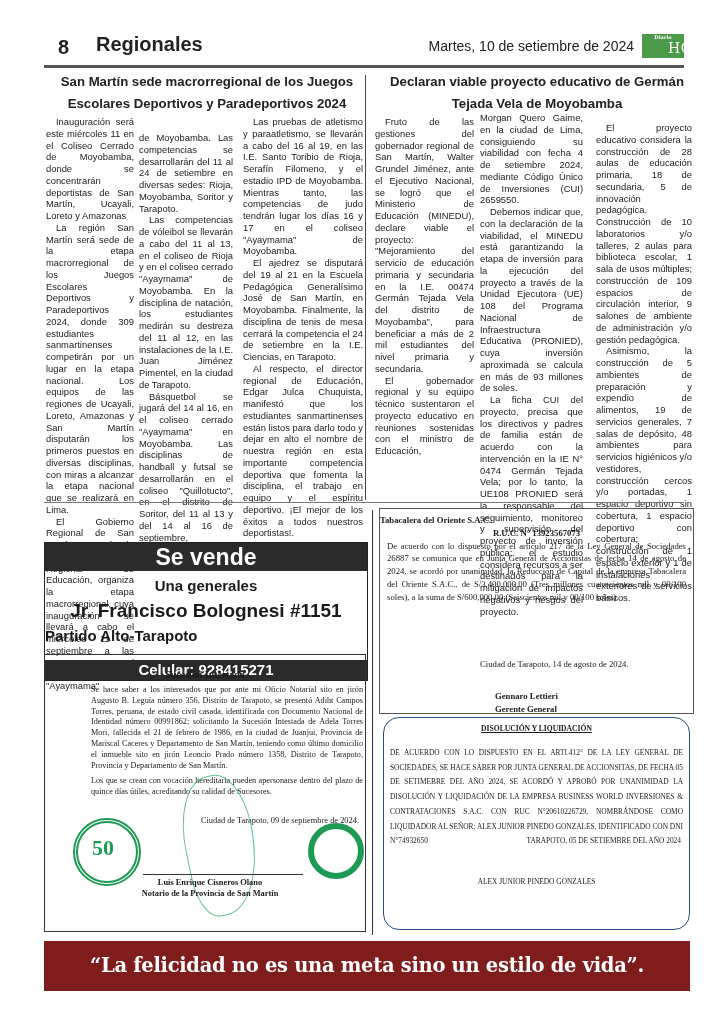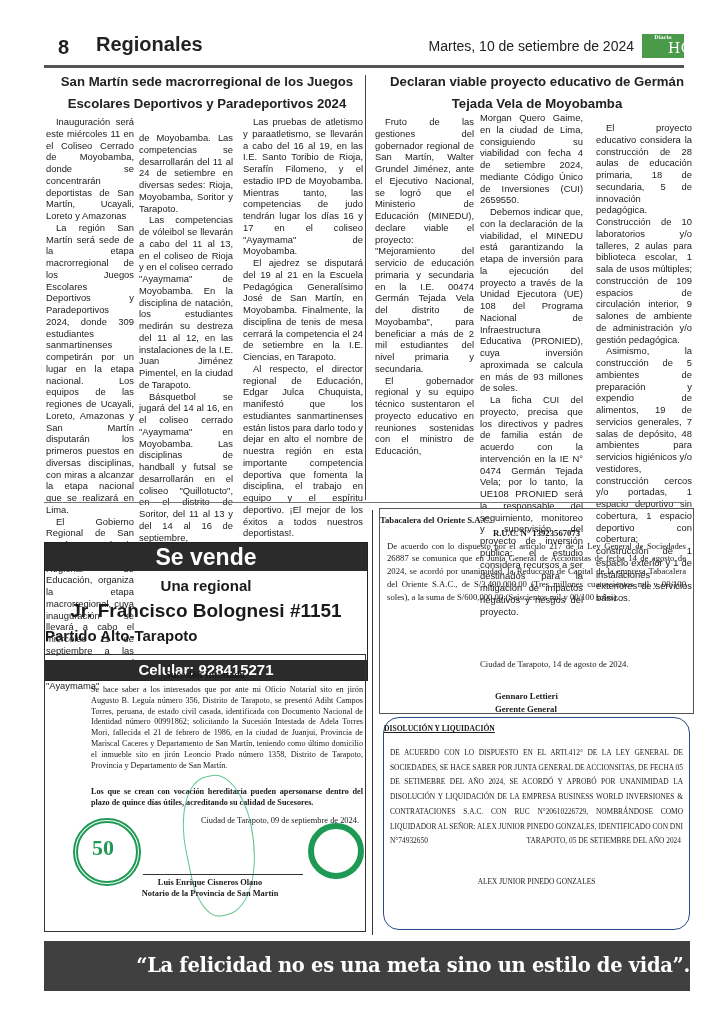--- a/index.html
+++ b/index.html
@@ -36,50 +36,50 @@
   .sale-top { height: 28px; background: #2b2b2b; color: #fff; text-align: center; font-size: 23px; font-weight: bold; line-height: 28px; }
   .sale-line1 { text-align: center; font-size: 15px; font-weight: bold; margin-top: 6px; line-height: 18px; }
   .sale-line2 { text-align: center; font-size: 19px; font-weight: bold; margin-top: 4px; line-height: 24px; }
   .sale-line3 { font-size: 15px; font-weight: bold; margin-top: 4px; line-height: 18px; }
   .sale-bottom { position: absolute; left: 0; bottom: 0; width: 100%; height: 20px; background: #2b2b2b; color: #fff; text-align: center; font-size: 15px; font-weight: bold; line-height: 20px; }
 
   
   .notary { position: absolute; left: 44px; top: 654px; width: 322px; height: 278px; border: 1px solid #333; font-family: "Liberation Serif", serif; }
   .notary-title { position: absolute; left: 0; top: 14px; width: 100%; text-align: center; font-size: 10px; font-weight: bold; }
   .notary-body { position: absolute; left: 46px; top: 30px; width: 272px; font-size: 8.2px; line-height: 10.8px; text-align: justify; }
-  .notary-body p + p { margin-top: 16px; text-indent: 0; font-weight: bold; }
+  .notary-body p + p { margin-top: 5px; text-indent: 0; }
   .notary-date { position: absolute; right: 6px; top: 161px; font-size: 8.4px; }
   .seal { position: absolute; border-radius: 50%; border: 3px solid #1f9a55; }
   .seal-left { left: 28px; top: 163px; width: 68px; height: 68px; border-style: double; border-width: 5px; text-align: center; }
   .seal-left span { position: absolute; left: 14px; top: 12px; font-size: 22px; font-weight: bold; color: #1f9a55; }
   .seal-right { left: 263px; top: 168px; width: 56px; height: 56px; border-width: 6px; }
   .sign-line { position: absolute; left: 98px; top: 219px; width: 160px; height: 1px; background: #333; }
   .signature { position: absolute; left: 140px; top: 120px; width: 70px; height: 140px; border: 1.5px solid #2fb067; border-radius: 50% 40% 60% 30%; transform: rotate(-12deg); opacity: 0.75; }
   .notary-name { position: absolute; left: 0; top: 222px; width: 100%; text-align: center; font-size: 8.4px; font-weight: bold; line-height: 11px; padding-left: 10px; }
 
   
   .taba { position: absolute; left: 379px; top: 508px; width: 315px; height: 206px; border: 1px solid #555; font-family: "Liberation Serif", serif; font-size: 8.7px; line-height: 12.8px; }
   .taba-title { text-align: left; font-weight: bold; margin-top: 5px; }
   .taba-ruc { text-align: center; font-weight: bold; }
   .taba-sub { text-align: center; font-weight: bold; margin-top: 13px; }
   .taba-body { padding: 0 7px; text-align: justify; }
   .taba-date { position: absolute; left: 100px; top: 149px; }
   .taba-sign { position: absolute; left: 115px; top: 181px; font-weight: bold; line-height: 13px; }
 
   
   .disol { position: absolute; left: 383px; top: 717px; width: 307px; height: 213px; border: 1.5px solid #2b4a8a; border-radius: 16px; font-family: "Liberation Serif", serif; }
-  .disol-title { position: absolute; left: 0; top: 6px; width: 100%; font-size: 7.6px; font-weight: bold; text-decoration: underline; }
+  .disol-title { position: absolute; left: 0; top: 6px; width: 100%; text-align: center; font-size: 7.6px; font-weight: bold; text-decoration: underline; }
   .disol-body { position: absolute; left: 6px; top: 28px; width: 293px; font-size: 7.4px; line-height: 14.7px; text-align: justify; text-transform: uppercase; }
   .disol-date { position: absolute; right: 8px; top: 118px; font-size: 7.4px; }
   .disol-sign { position: absolute; left: 0; top: 158px; width: 100%; text-align: center; font-size: 7.4px; line-height: 12px; }
 
   .vdiv2 { position: absolute; left: 372px; top: 510px; width: 1px; height: 425px; background: #333; }
 
   
-  .quote { position: absolute; left: 44px; top: 941px; width: 646px; height: 50px; background: #404040; color: #fff; text-align: right; font-family: "DejaVu Serif", serif; font-size: 19.5px; font-weight: bold; line-height: 50px; letter-spacing: -0.3px; }
+  .quote { position: absolute; left: 44px; top: 941px; width: 646px; height: 50px; background: #7f1d1d; color: #fff; text-align: center; font-family: "DejaVu Serif", serif; font-size: 19.5px; font-weight: bold; line-height: 50px; letter-spacing: -0.3px; }
 </style>
 </head>
 <body>
 
 <div class="header">
   <span class="page-num">8</span>
   <span class="section">Regionales</span>
   <span class="date">Martes, 10 de  setiembre de 2024</span>
   <div class="logo">
     <span class="small">Diario</span>
@@ -118,21 +118,21 @@
 </div>
 <div class="col c6">
   <p>El proyecto educativo considera la construcción de 28 aulas de educación primaria, 18 de secundaria, 5 de innovación pedagógica. Construcción de 10 laboratorios y/o talleres, 2 aulas para biblioteca escolar, 1 sala de usos múltiples; construcción de 109 espacios de circulación interior, 9 salones de ambiente de administración y/o gestión pedagógica.</p>
   <p>Asimismo, la construcción de 5 ambientes de preparación y expendio de alimentos, 19 de servicios generales, 7 salas de depósito, 48 ambientes para servicios higiénicos y/o vestidores, construcción cercos y/o portadas, 1 espacio deportivo sin cobertura, 1 espacio deportivo con cobertura; construcción de 1 espacio exterior y 1 de instalaciones exteriores de servicios básicos.</p>
 </div>
 
 <div class="hrule"></div>
 
 <div class="sale">
   <div class="sale-top">Se vende</div>
-  <div class="sale-line1">Una regional</div>
+  <div class="sale-line1">Una generales</div>
   <div class="sale-line2">Jr. Francisco Bolognesi #1151</div>
   <div class="sale-line3">Partido Alto-Tarapoto</div>
   <div class="sale-bottom">Celular: 928415271</div>
 </div>
 
 <div class="vdiv2"></div>
 
 <div class="notary">
   <div class="notary-title">Sucesión Intestada</div>
   <div class="notary-body">

